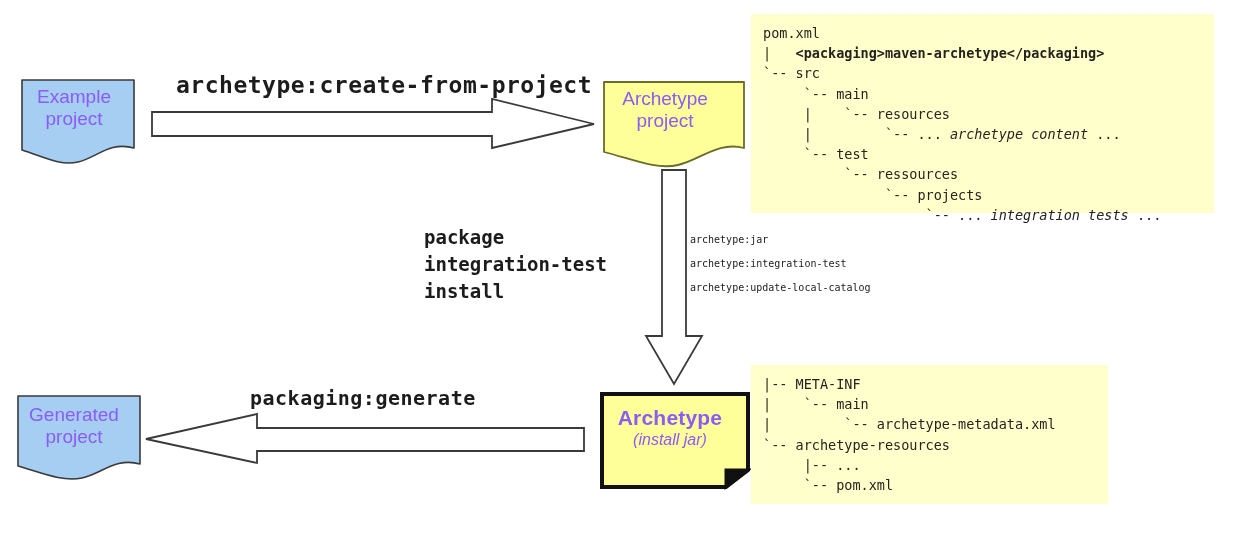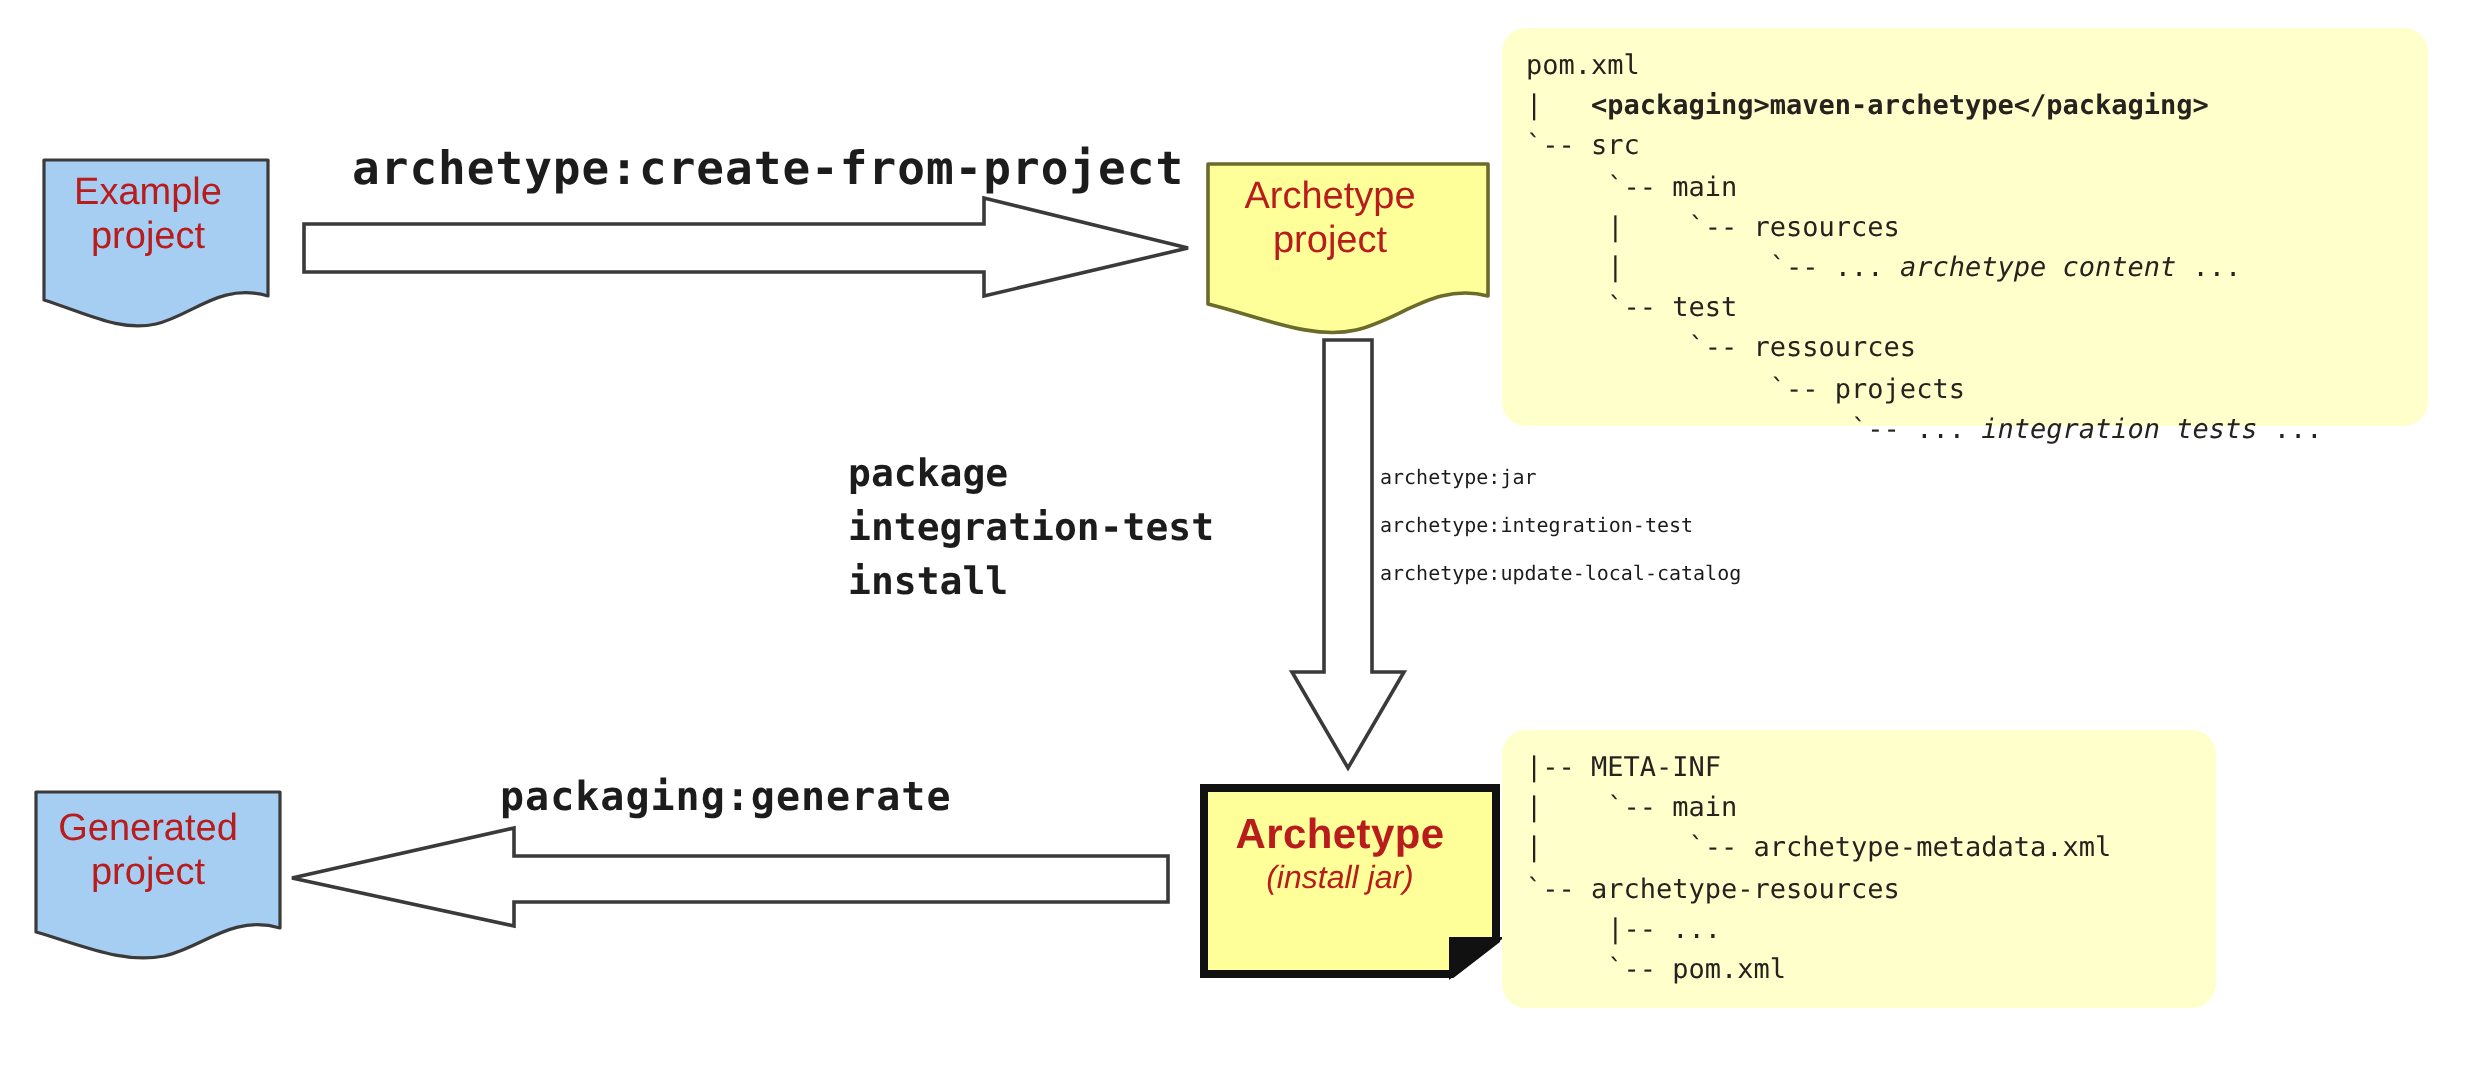--- a/index.html
+++ b/index.html
@@ -16,33 +16,32 @@
   
   .code-panel{
     position:absolute;
     background:#ffffcc;
     font-family:"DejaVu Sans Mono","Liberation Mono",monospace;
     font-size:13.5px;
     line-height:20.2px;
     color:#26231f;
     white-space:pre;
     box-sizing:border-box;
-    border-radius:12px;
   }
   #panel-top{left:751px;top:14px;width:463px;height:199px;padding:9px 0 0 12px;}
   #panel-bottom{left:751px;top:365px;width:357px;height:139px;padding:9px 0 16px 12px;}
   .code-line{white-space:pre;}
   .code-line b{font-weight:bold;}
   .code-line i{font-style:italic;}
 
   
   .shape-label{
     position:absolute;
     text-align:center;
-    color:#b91c1c;
+    color:#8b5cf6;
     font-family:"Liberation Sans", sans-serif;
     line-height:1.18;
     pointer-events:none;
   }
   #label-example{left:12px;top:86px;width:124px;font-size:19px;}
   #label-generated{left:8px;top:404px;width:132px;font-size:19px;}
   #label-archetype-project{left:600px;top:88px;width:130px;font-size:19px;}
   #label-archetype-jar{left:604px;top:406px;width:132px;}
   #label-archetype-jar .t1{font-size:21px;font-weight:bold;letter-spacing:.2px;}
   #label-archetype-jar .t2{font-size:16px;font-style:italic;}

